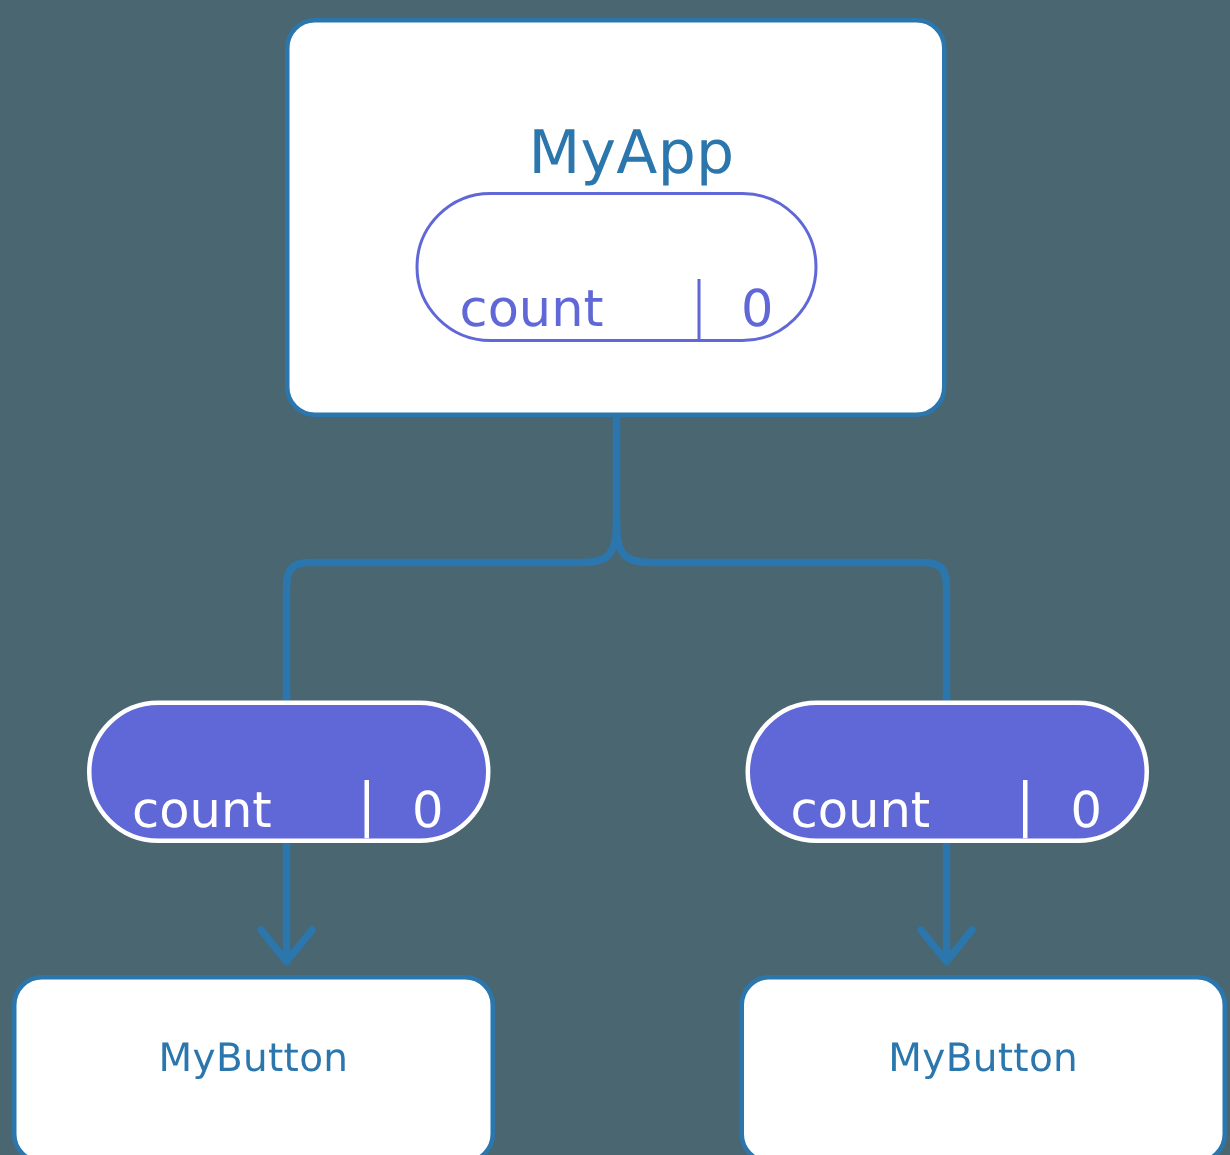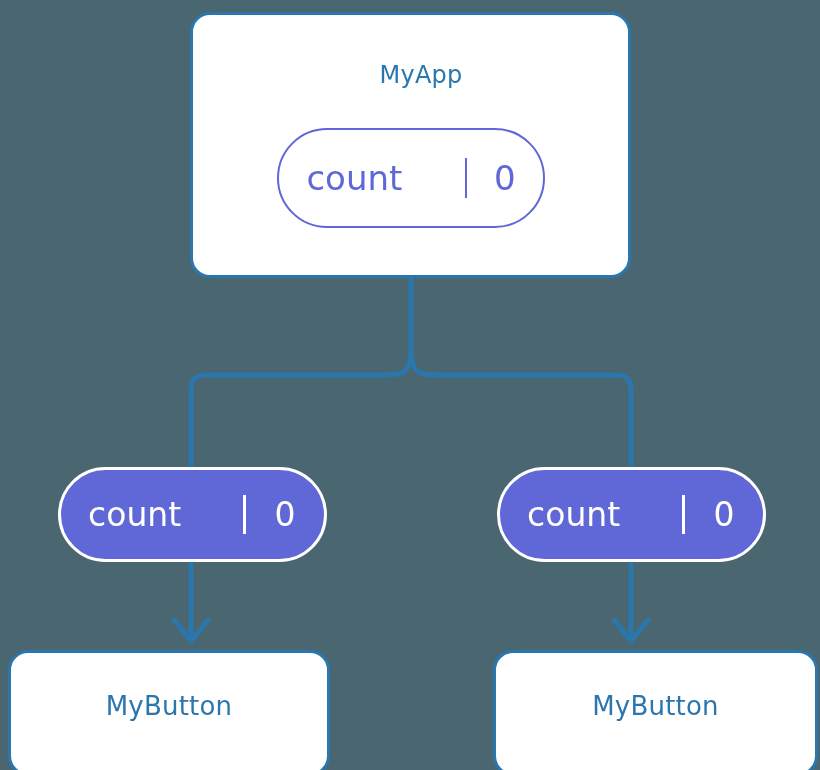--- a/index.html
+++ b/index.html
@@ -37,32 +37,32 @@
     position: absolute;
     left: 0;
     right: 0;
     text-align: center;
     color: #2b77ad;
     letter-spacing: 0.2px;
     white-space: nowrap;
   }
 
   #app-box   { left: 190px; top: 12px;  width: 441px; height: 266px; }
-  #app-title { top: 46px; font-size: 24px; margin-left: 21px; }
+  #app-title { top: 64px; font-size: 40px; margin-left: 21px; }
 
   #btn-box-left  { left: 8px;   top: 650px; width: 322px; height: 126px; }
   #btn-box-right { left: 493px; top: 650px; width: 325px; height: 126px; }
   .btn-title { top: 38px; font-size: 26px; }
 
   
   .pill {
     position: absolute;
     box-sizing: border-box;
     display: flex;
-    align-items: center;
+    align-items: flex-end;
     border-radius: 999px;
     overflow: hidden;
     gap: 35px;
   }
   .pill-key, .pill-val {
     display: flex;
     align-items: center;
     justify-content: center;
     white-space: nowrap;
   }

